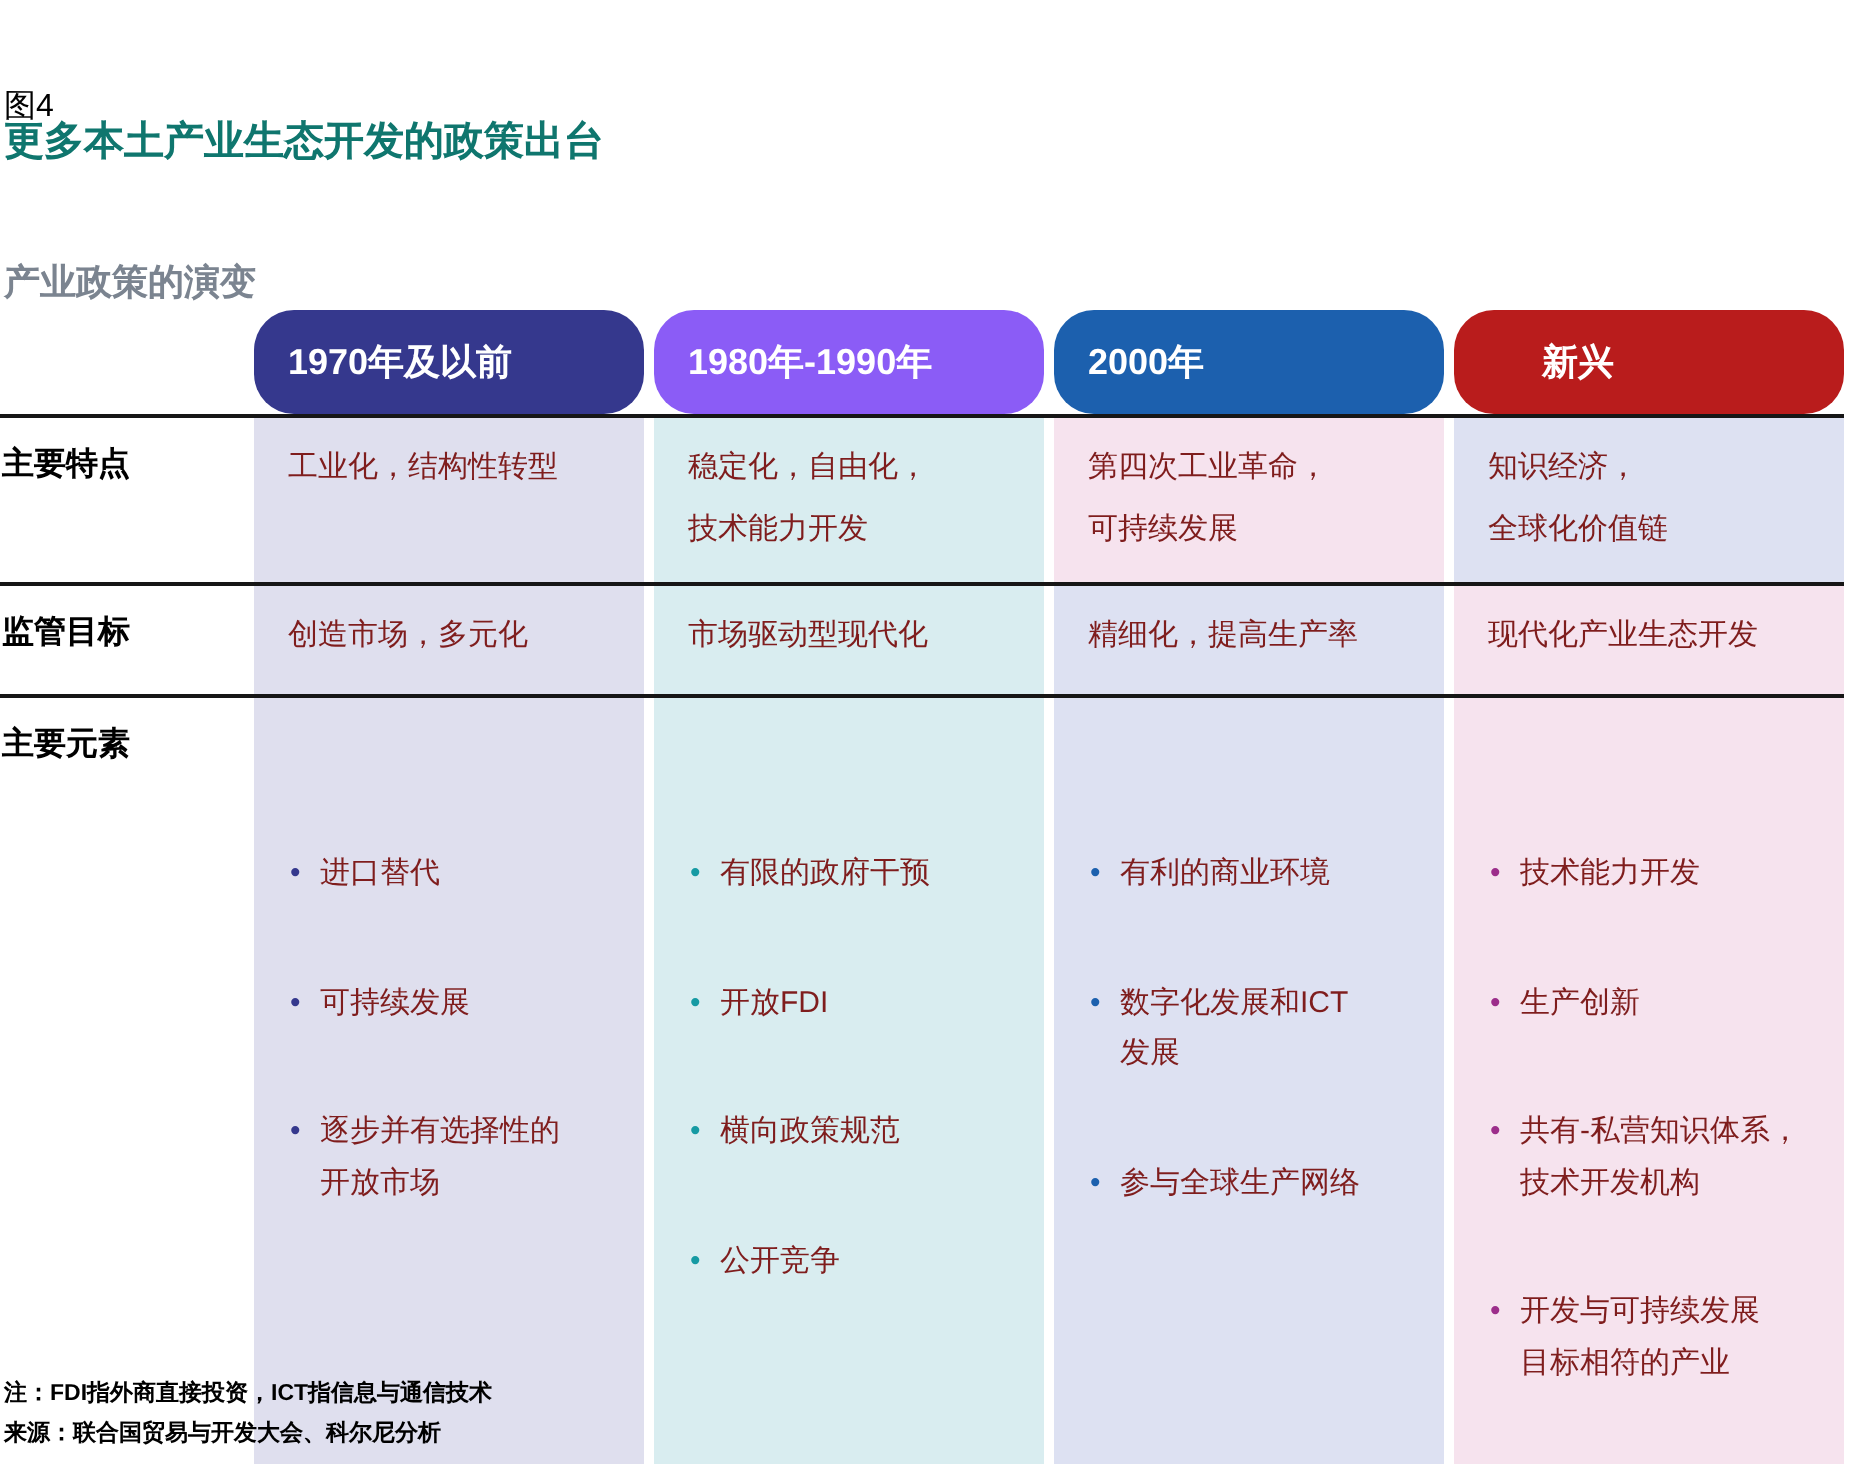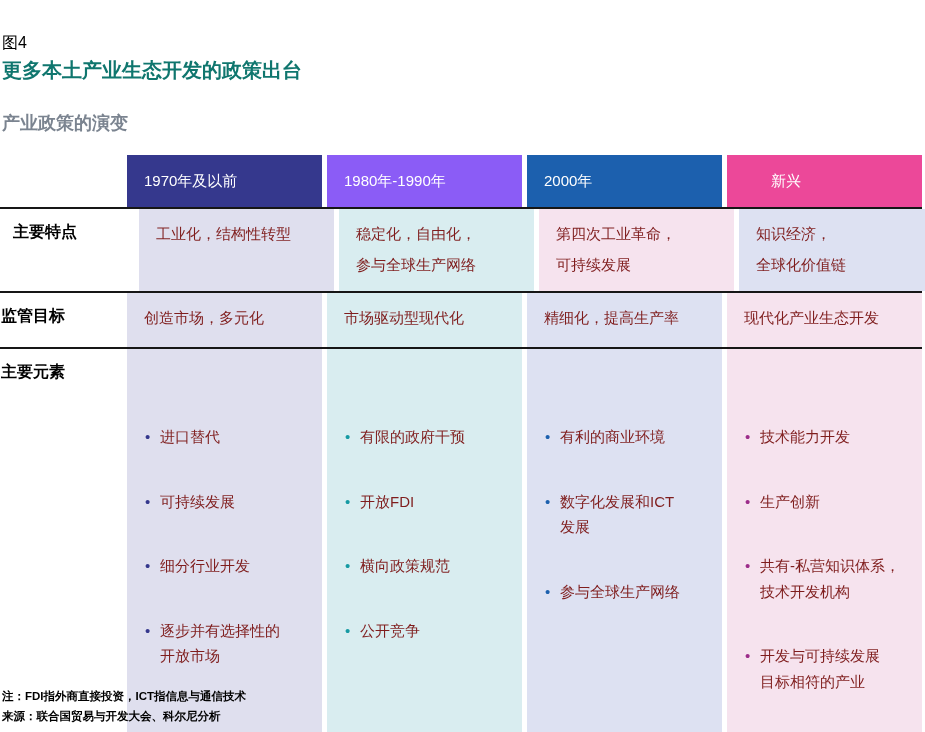--- a/index.html
+++ b/index.html
@@ -6,67 +6,67 @@
   html, body { margin: 0; padding: 0; }
   body {
     width: 925px; height: 732px;
     background: #ffffff;
     font-family: "Liberation Sans", "DejaVu Sans", sans-serif;
     color: #000;
     position: relative;
     overflow: hidden;
   }
   .fig-label {
-    position: absolute; left: 2px; top: 33px;
+    position: absolute; left: 2px; top: 43px;
     font-size: 16px; font-weight: 400; color: #000;
   }
   .main-title {
     position: absolute; left: 2px; top: 57px;
     font-size: 20px; font-weight: 700; color: #0f766e;
   }
   .sub-title {
-    position: absolute; left: 2px; top: 111px;
+    position: absolute; left: 2px; top: 129px;
     font-size: 18px; font-weight: 700; color: #7b8490;
   }
   .policy-table {
     position: absolute; left: 0; top: 155px; width: 922px;
   }
   .row {
     display: grid;
     grid-template-columns: 122px 195px 195px 195px 195px;
     column-gap: 5px;
   }
   .body-row { border-top: 2px solid #161616; }
   .thead-row .spacer { background: #fff; }
   .th {
     height: 52px;
     display: flex; align-items: center;
     padding-left: 17px;
-    color: #ffffff; font-size: 15px; font-weight: 400;
+    color: #ffffff; font-size: 18px; font-weight: 700; border-radius: 20px;
   }
   .th.c1 { background: #35388d; }
   .th.c2 { background: #8b5cf6; }
   .th.c3 { background: #1c60ae; }
-  .th.c4 { background: #ec4899; padding-left: 44px; }
+  .th.c4 { background: #b91c1c; padding-left: 44px; }
   .label-cell {
     font-size: 16px; font-weight: 700; color: #000;
     padding: 13px 6px 0 1px;
     background: #fff;
   }
   .cell {
     font-size: 15px; color: #7f1d1d;
     padding: 10px 12px 10px 17px;
     line-height: 2.05;
     white-space: pre-line;
   }
   .cell.c1 { background: #dfdfee; }
   .cell.c2 { background: #d9edf0; }
   .cell.c3 { background: #dde1f2; }
   .cell.c4 { background: #f6e3ee; }
-  .r1 { min-height: 78px; padding-left: 12px; }
+  .r1 { min-height: 78px; }
   .r2 { min-height: 56px; }
   .r3 { min-height: 313px; }
   .cell ul { list-style: none; margin: 4px 0 0 0; padding: 0; }
   .cell li {
     position: relative;
     padding-left: 16px;
     margin-bottom: 8px;
     line-height: 1.72;
     white-space: pre-line;
   }
@@ -102,21 +102,21 @@
       <div class="th c1">1970年及以前</div>
       <div class="th c2">1980年-1990年</div>
       <div class="th c3">2000年</div>
       <div class="th c4">新兴</div>
     </div>
 
     <div class="row body-row r1">
       <div class="label-cell">主要特点</div>
       <div class="cell c1">工业化，结构性转型</div>
       <div class="cell c2">稳定化，自由化，
-参与全球生产网络</div>
+技术能力开发</div>
       <div class="cell c4">第四次工业革命，
 可持续发展</div>
       <div class="cell c3">知识经济，
 全球化价值链</div>
     </div>
 
     <div class="row body-row r2">
       <div class="label-cell">监管目标</div>
       <div class="cell c1">创造市场，多元化</div>
       <div class="cell c2">市场驱动型现代化</div>
@@ -124,21 +124,20 @@
       <div class="cell c4">现代化产业生态开发</div>
     </div>
 
     <div class="row body-row r3">
       <div class="label-cell">主要元素</div>
 
       <div class="cell c1">
         <ul>
           <li>进口替代</li>
           <li>可持续发展</li>
-          <li>细分行业开发</li>
           <li>逐步并有选择性的
 开放市场</li>
         </ul>
       </div>
 
       <div class="cell c2">
         <ul>
           <li>有限的政府干预</li>
           <li>开放FDI</li>
           <li>横向政策规范</li>

